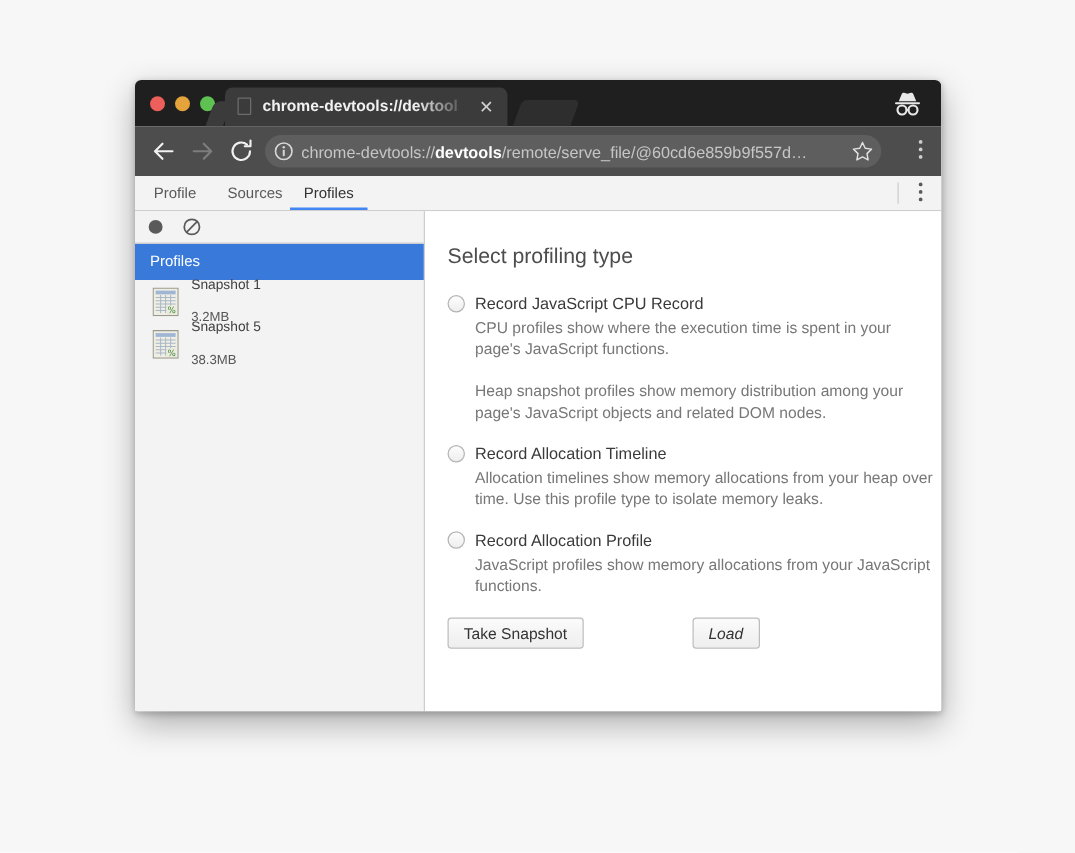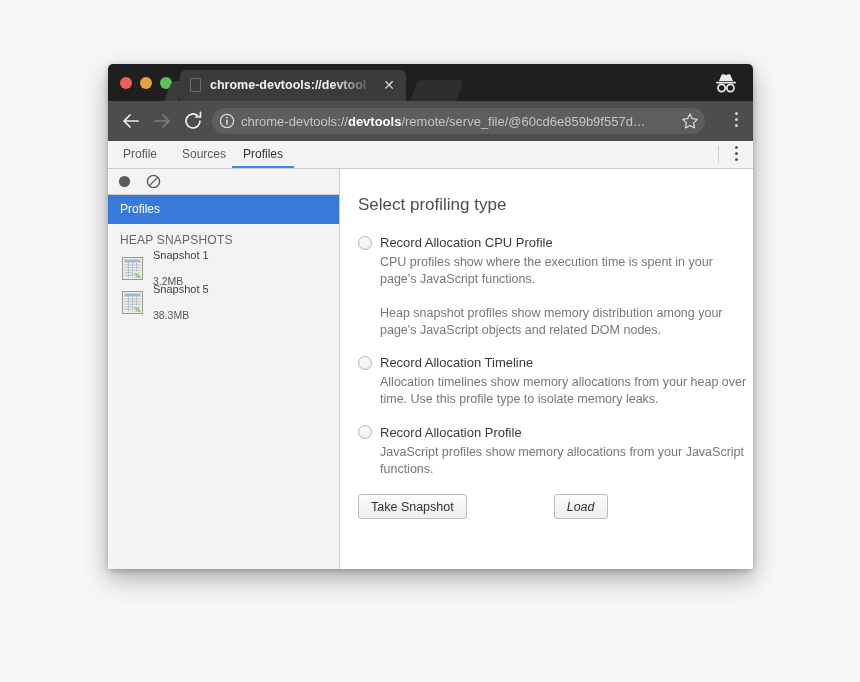--- a/index.html
+++ b/index.html
@@ -475,21 +475,20 @@
             <circle cx="7" cy="7" r="6" fill="#5a5a5a"></circle>
           </svg>
           <svg id="clear-button" viewBox="0 0 16 16">
             <circle cx="8" cy="8" r="6.5" fill="none" stroke="#5a5a5a" stroke-width="1.5"></circle>
             <line x1="3.6" y1="12.4" x2="12.4" y2="3.6" stroke="#5a5a5a" stroke-width="1.5"></line>
           </svg>
         </div>
 
         <div id="profiles-header">Profiles</div>
 
-        <div id="heap-section-label">HEAP SNAPSHOTS</div>
 
         <div class="snapshot-row">
           <svg class="snap-icon" viewBox="0 0 21 23">
             <rect x="0.5" y="0.5" width="20" height="22" fill="#efeee4" stroke="#9a9a8c"></rect>
             <rect x="2.5" y="2.5" width="16" height="3" fill="#9fb7d4"></rect>
             <g stroke="#a9b7c6" stroke-width="0.8">
               <line x1="2.5" y1="8" x2="18.5" y2="8"></line>
               <line x1="2.5" y1="10.6" x2="18.5" y2="10.6"></line>
               <line x1="2.5" y1="13.2" x2="18.5" y2="13.2"></line>
               <line x1="2.5" y1="15.8" x2="18.5" y2="15.8"></line>
@@ -531,21 +530,21 @@
         </div>
       </div>
 
       <div id="dt-main">
 
         <div id="panel-title">Select profiling type</div>
 
         <div class="radio-group">
           <div class="radio-line">
             <div class="radio"></div>
-            <div class="radio-label">Record Allocation CPU Profile</div>
+            <div class="radio-label">Record JavaScript CPU Record</div>
           </div>
           <div class="radio-desc">CPU profiles show where the execution time is spent in your page's JavaScript functions.</div>
         </div>
 
         <div class="radio-group">
           <div class="radio-desc">Heap snapshot profiles show memory distribution among your page's JavaScript objects and related DOM nodes.</div>
         </div>
 
         <div class="radio-group">
           <div class="radio-line">

